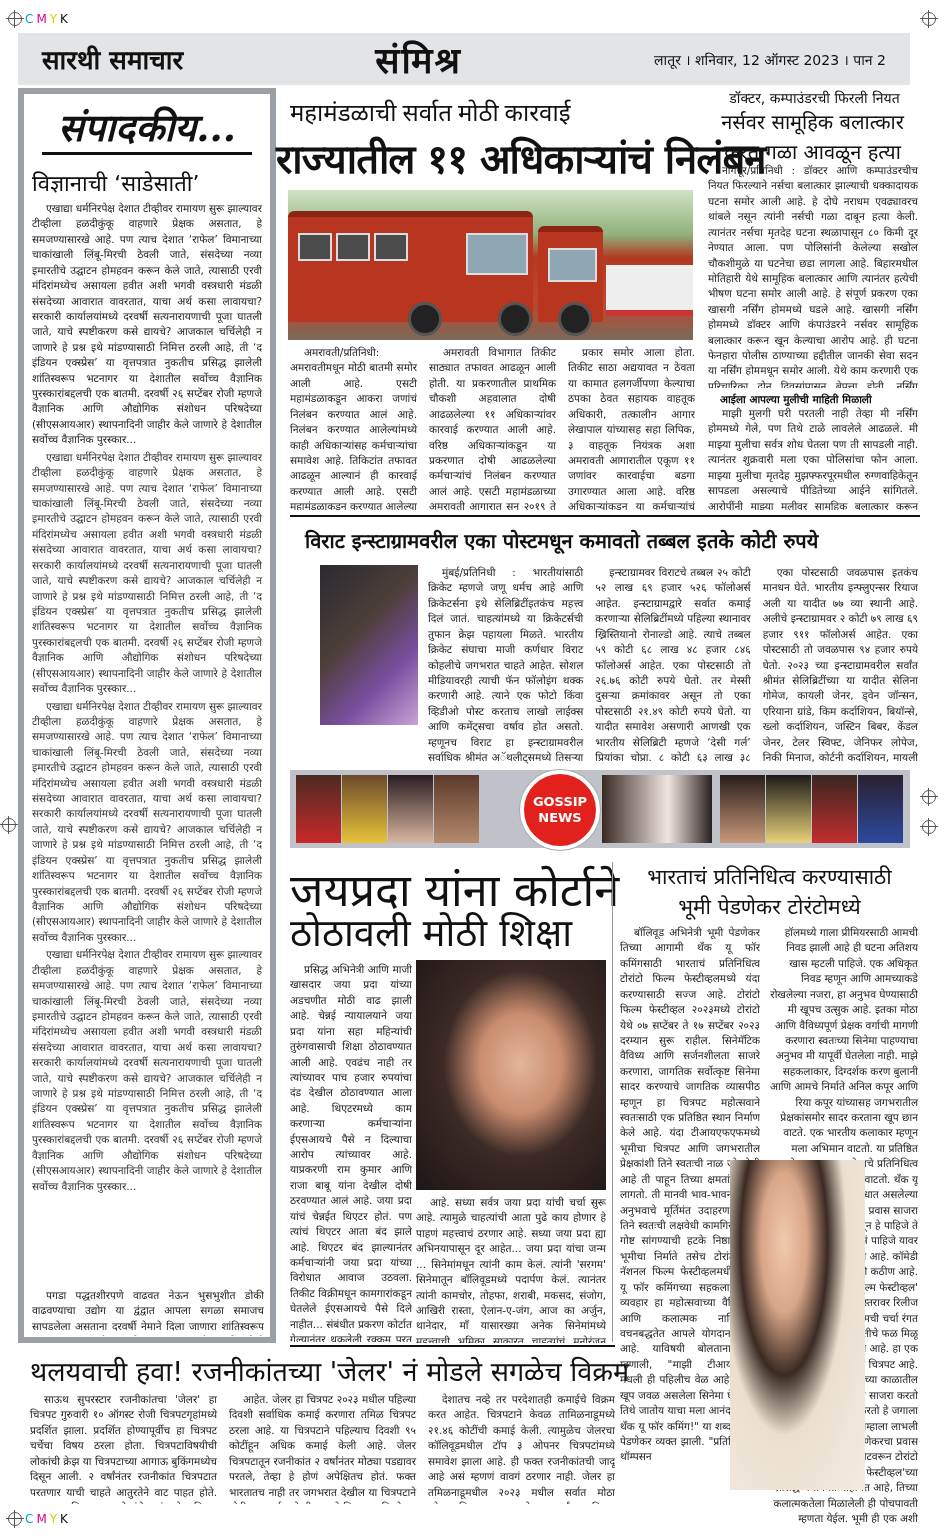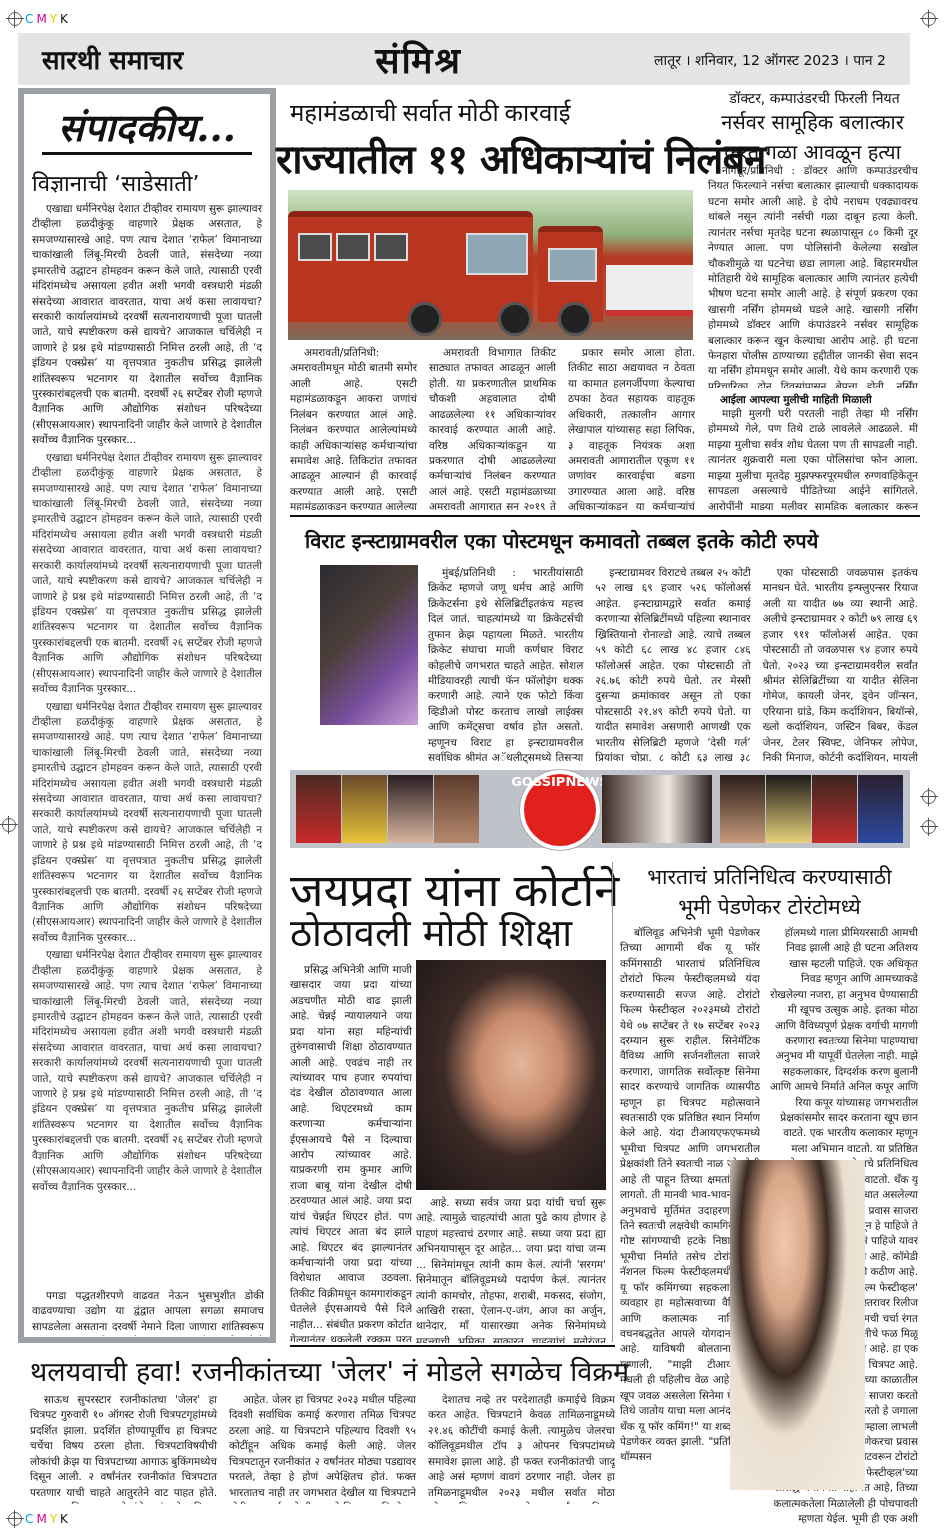--- a/index.html
+++ b/index.html
@@ -25,21 +25,21 @@
   .h-big{font-size:40px;font-weight:900;font-family:"DejaVu Sans",sans-serif;letter-spacing:-1px;}
   .bus-img{left:288px;top:190px;width:405px;height:150px;background:linear-gradient(180deg,#cfe3c4 0%,#8fb07a 30%,#b33a22 45%,#c0452b 75%,#7a6a5a 100%);overflow:hidden;}
   .bus{position:absolute;bottom:18px;background:#b8361f;border-top:6px solid #8b2414;border-radius:6px 6px 2px 2px;}
   .win{position:absolute;top:16px;height:24px;background:#4b4b4b;border:2px solid #ddd;}
   .wheel{position:absolute;bottom:-14px;width:28px;height:28px;border-radius:50%;background:#222;border:3px solid #555;}
   .cols3{display:grid;grid-template-columns:1fr 1fr 1fr;gap:12px;}
   .rule{background:#111;height:2px;}
   .virat-img{left:320px;top:565px;width:98px;height:160px;background:linear-gradient(135deg,#2b2a30 0%,#4c3f3a 40%,#7a4fa0 70%,#c9a3d6 100%);}
   .gossip{left:290px;top:770px;width:620px;height:78px;background:#bfc2c8;}
   .g-face{position:absolute;top:5px;height:68px;}
-  .gossip-badge{position:absolute;left:230px;top:0px;width:72px;height:72px;border-radius:50%;background:#e2211c;border:4px solid #fff;color:#fff;font-weight:900;font-size:13px;text-align:center;display:flex;flex-direction:row;justify-content:center;line-height:1.2;box-shadow:0 0 0 1px #aaa;}
+  .gossip-badge{position:absolute;left:230px;top:0px;width:72px;height:72px;border-radius:50%;background:#e2211c;border:4px solid #fff;color:#fff;font-weight:900;font-size:13px;text-align:center;display:flex;flex-direction:column;justify-content:center;line-height:1.2;box-shadow:0 0 0 1px #aaa;}
   .jaya-img{left:416px;top:960px;width:190px;height:230px;background:radial-gradient(ellipse at 55% 45%,#e3b59a 0%,#c98c6e 28%,#3c2a26 52%,#1c1616 100%);}
   .bhumi-img{left:730px;top:1160px;width:135px;height:330px;background:radial-gradient(ellipse at 40% 25%,#f1c9ae 0%,#d8a689 20%,#3a2a22 38%,#eadfcf 55%,#f4ece2 100%);}
   .v-rule{width:1px;background:#999;}
   .caption-strong{font-weight:bold;}
 </style>
 </head>
 <body>
 
 <div class="abs reg" style="left:8px;top:12px;">
   <span class="crosshair"></span>

